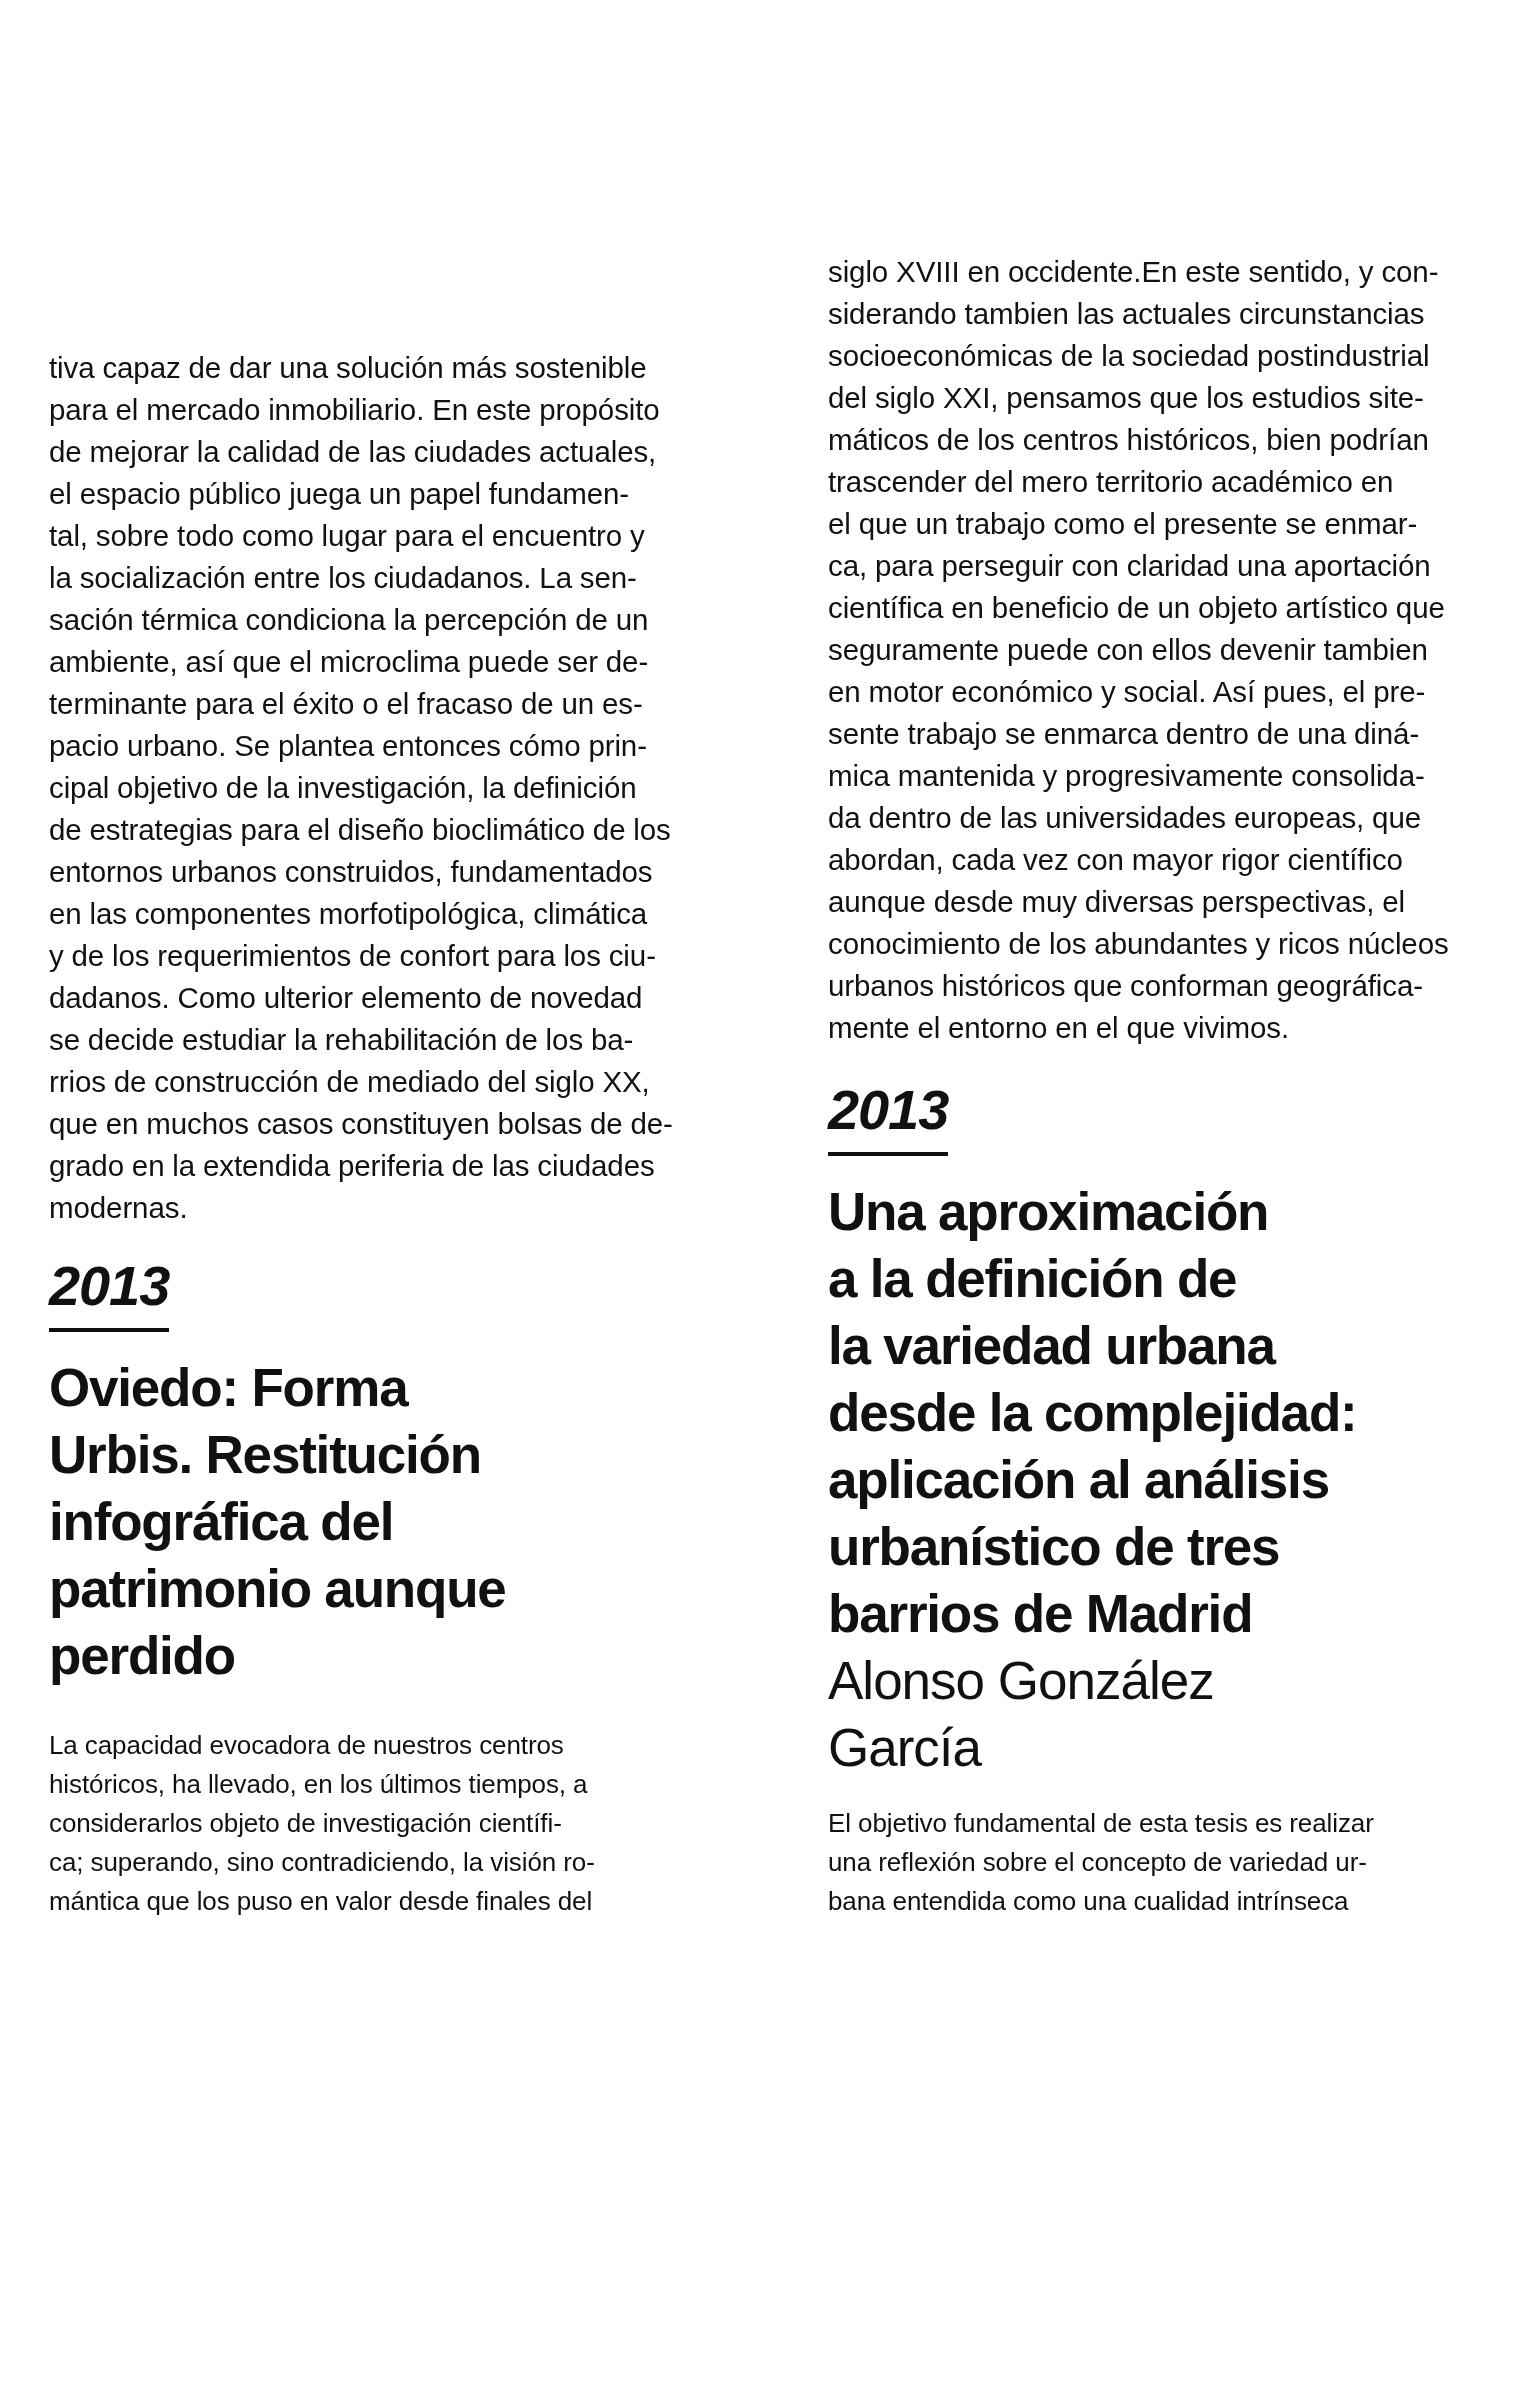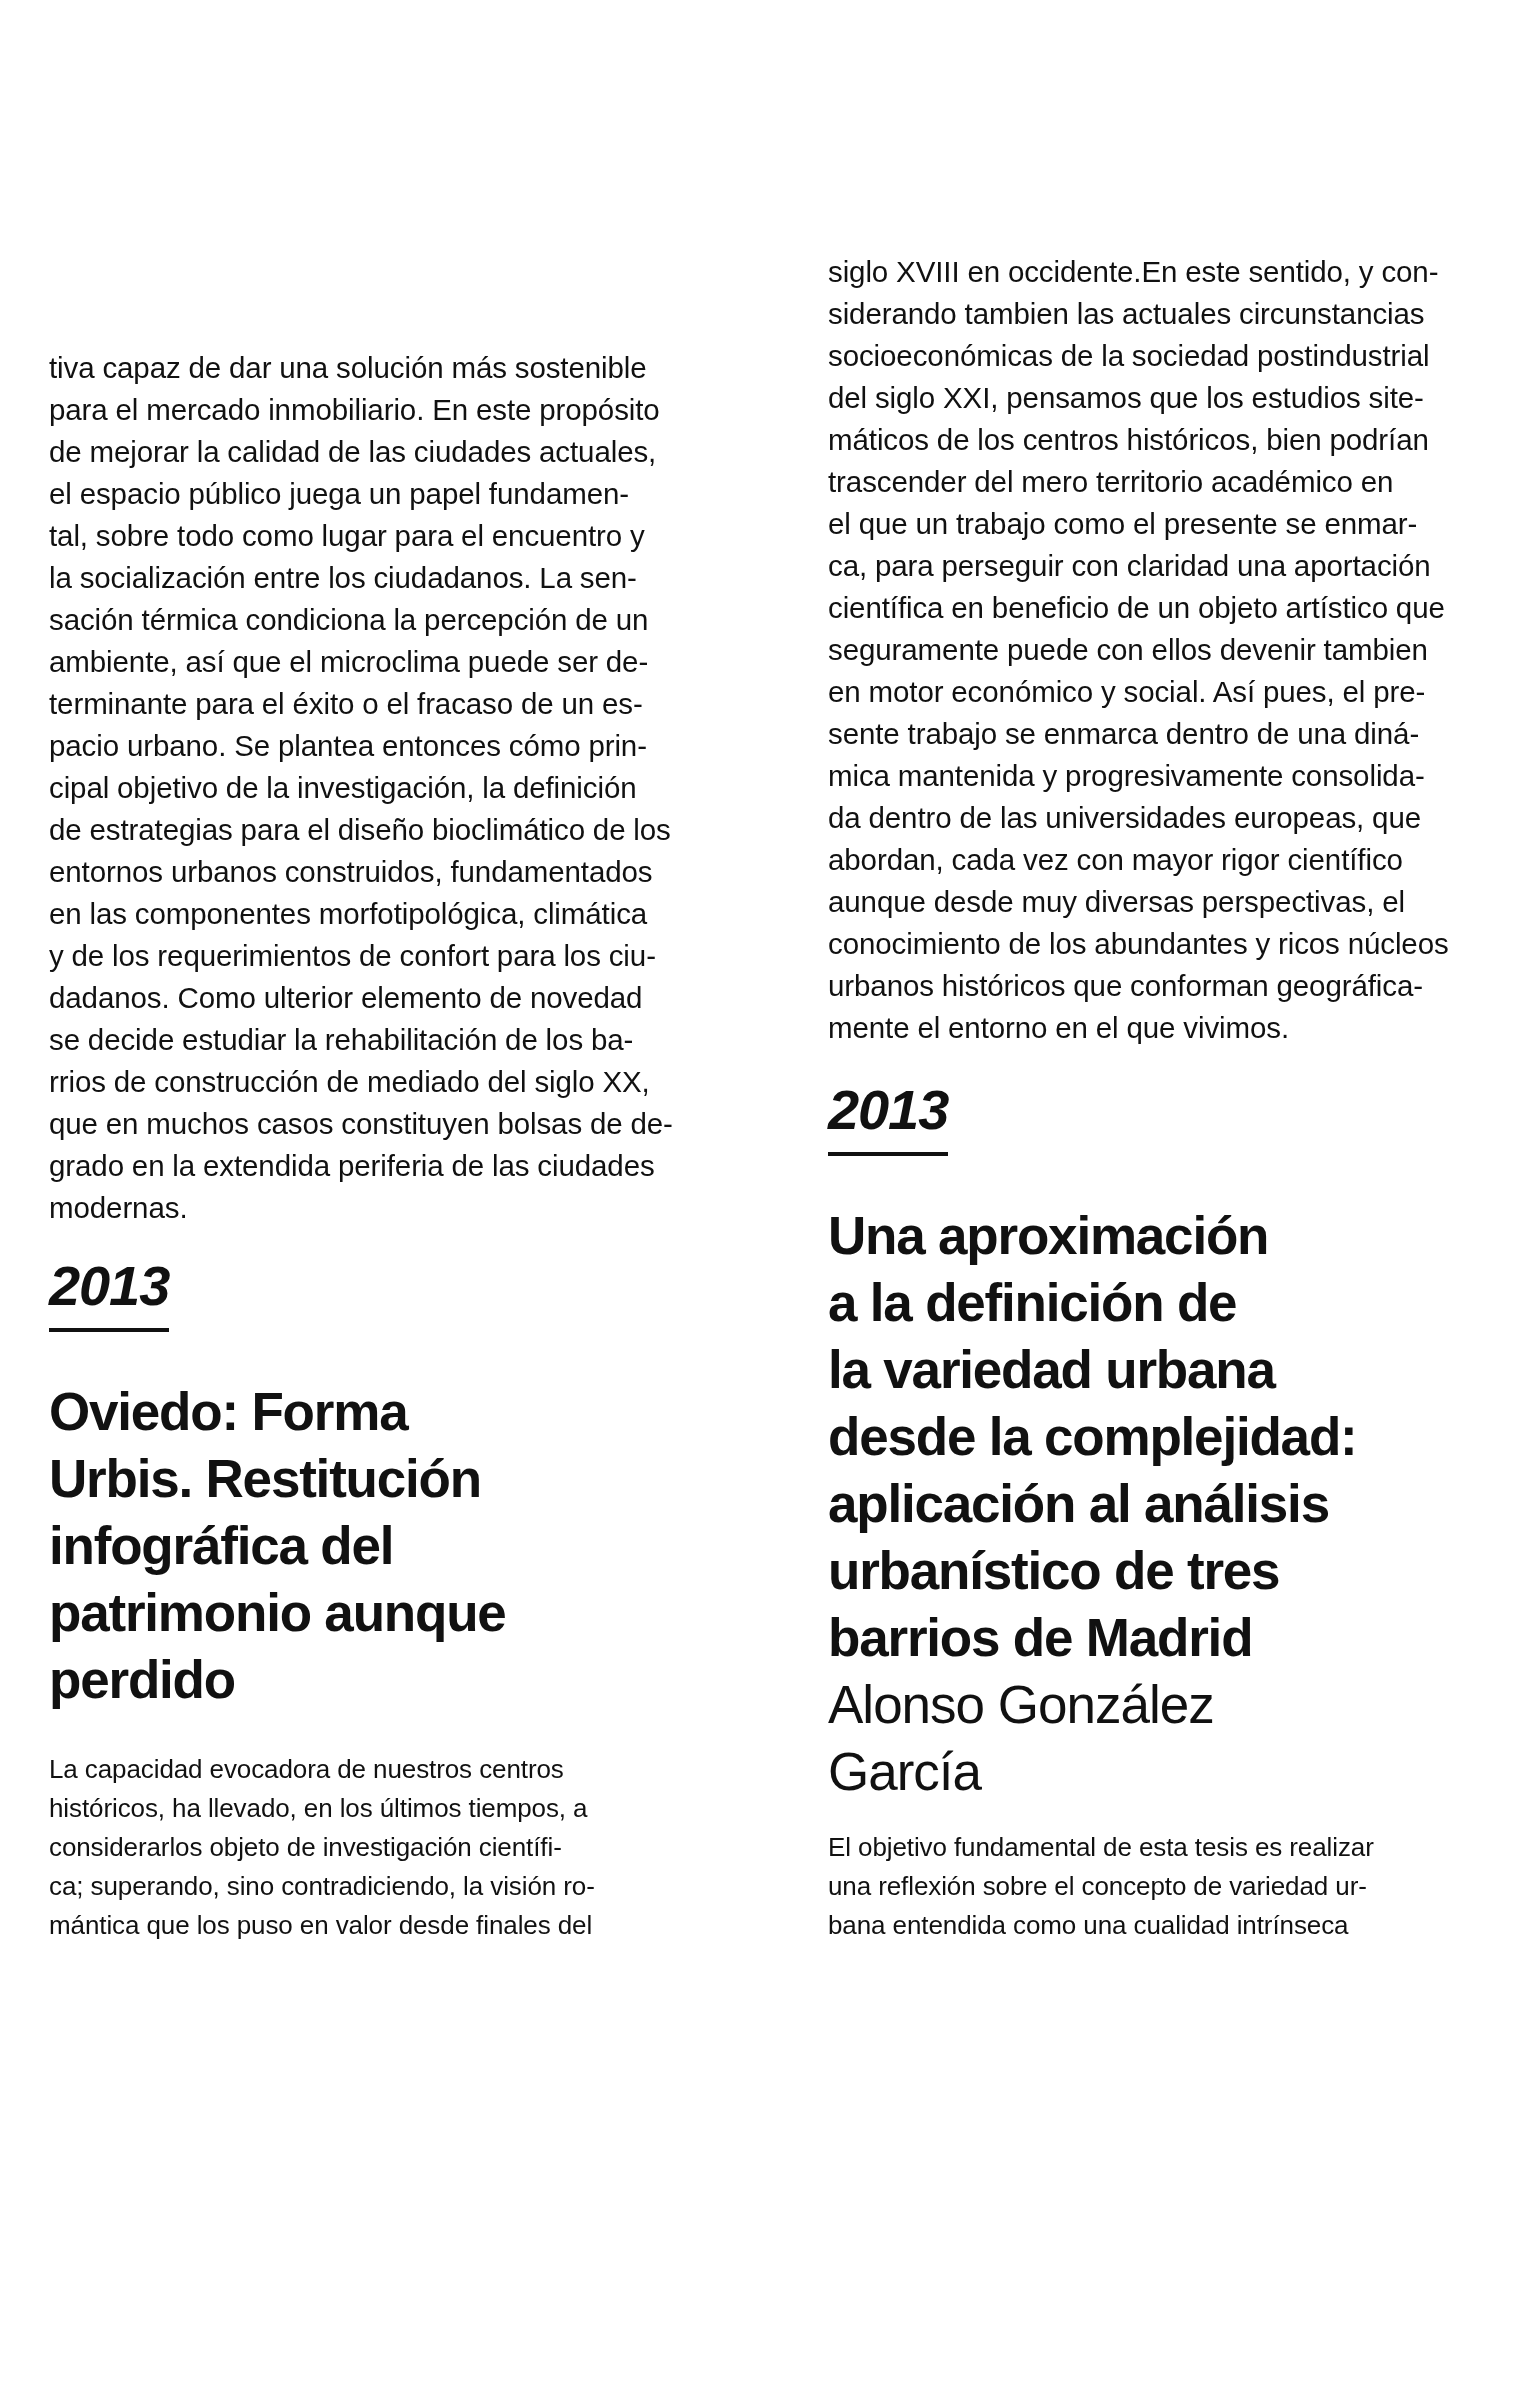--- a/index.html
+++ b/index.html
@@ -64,21 +64,21 @@
   .year-wrap.right-col {
     margin-top: 28px;
   }
 
   
   .thesis-title {
     font-size: 53px;
     line-height: 67px;
     font-weight: 700;
     letter-spacing: -1.2px;
-    margin: 46px 0 0 0;
+    margin: 22px 0 0 0;
     white-space: pre-line;
   }
 
   
   .thesis-author {
     font-size: 53px;
     line-height: 67px;
     font-weight: 400;
     letter-spacing: -1px;
     margin: 0;

